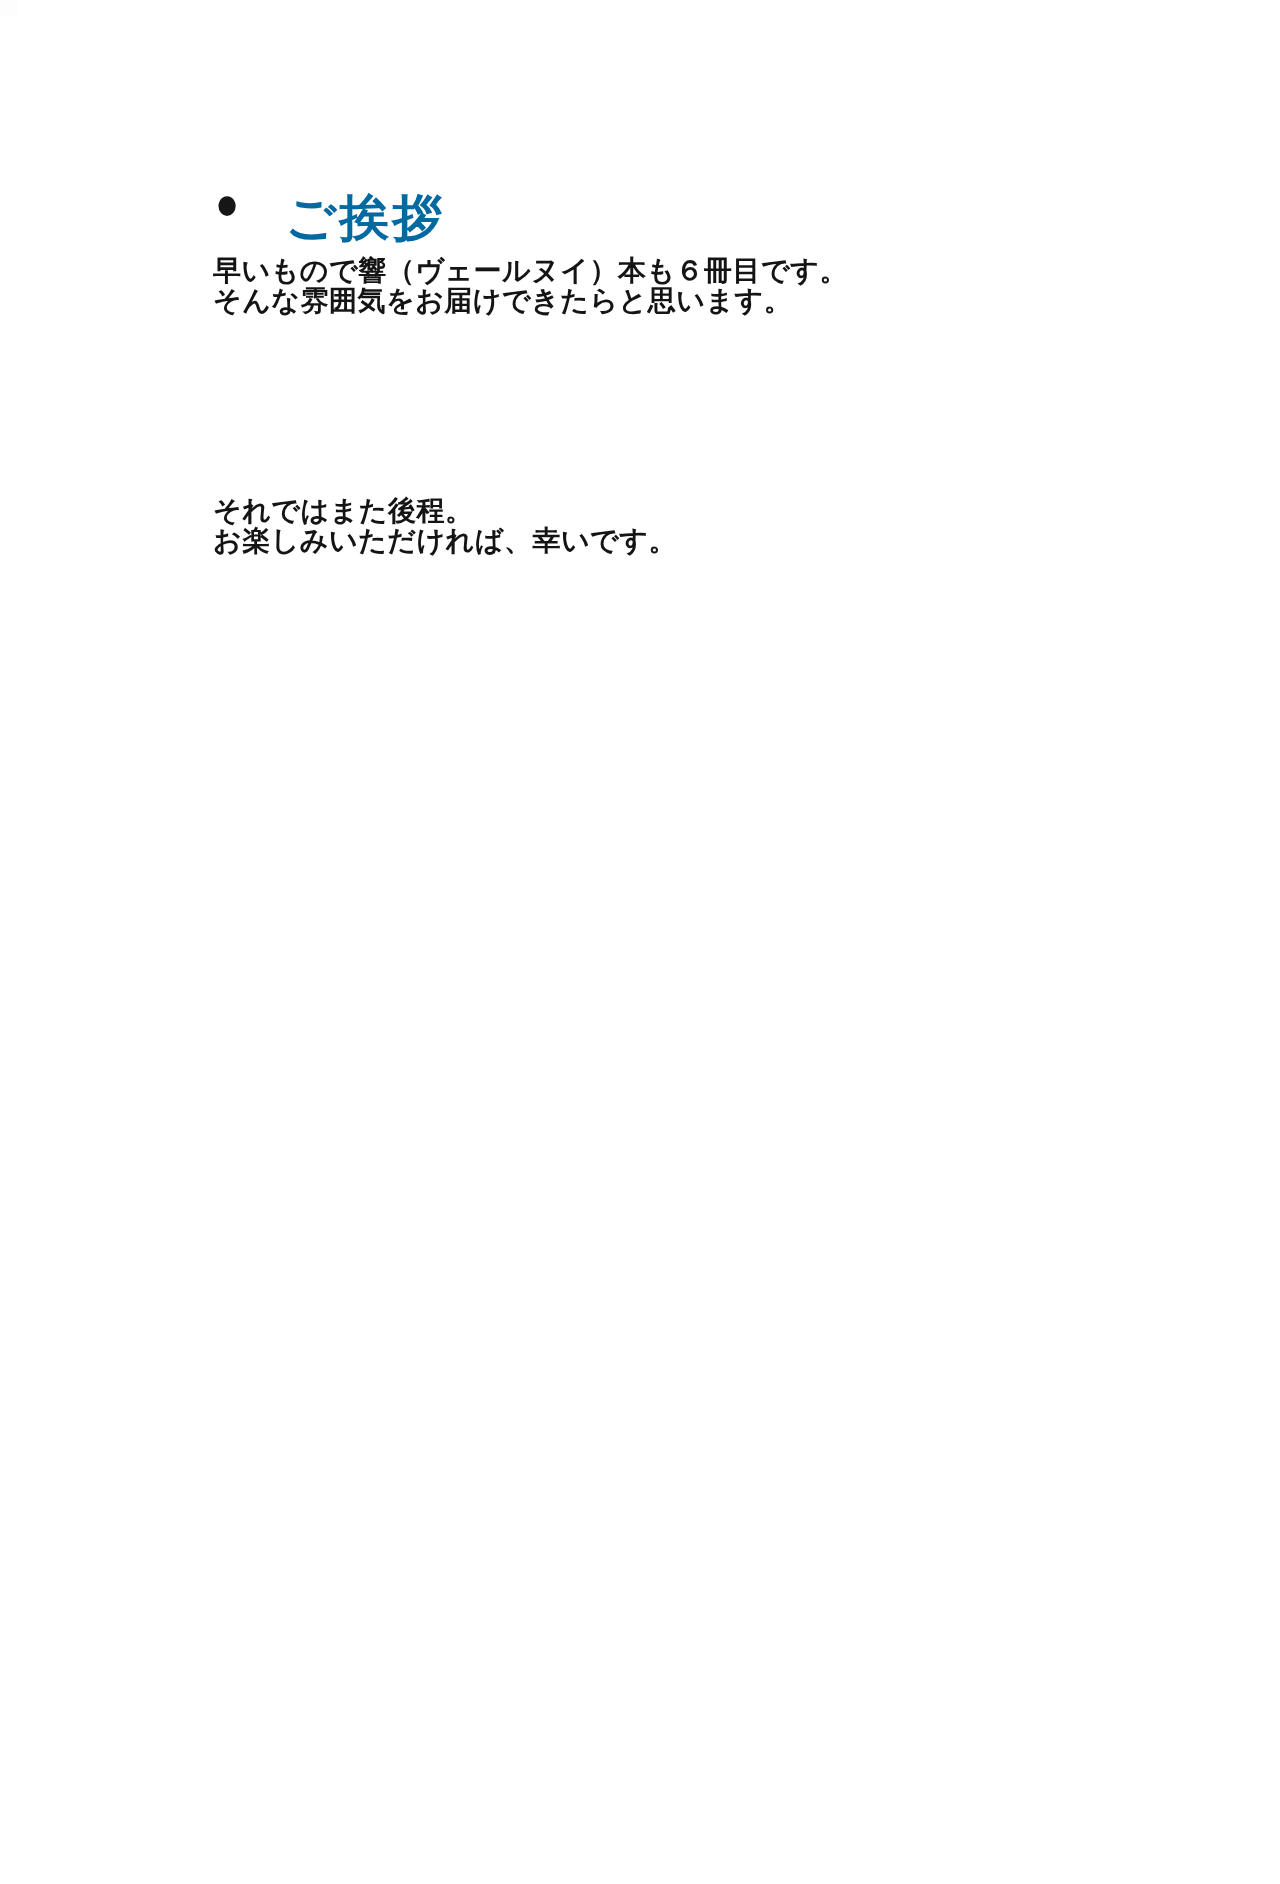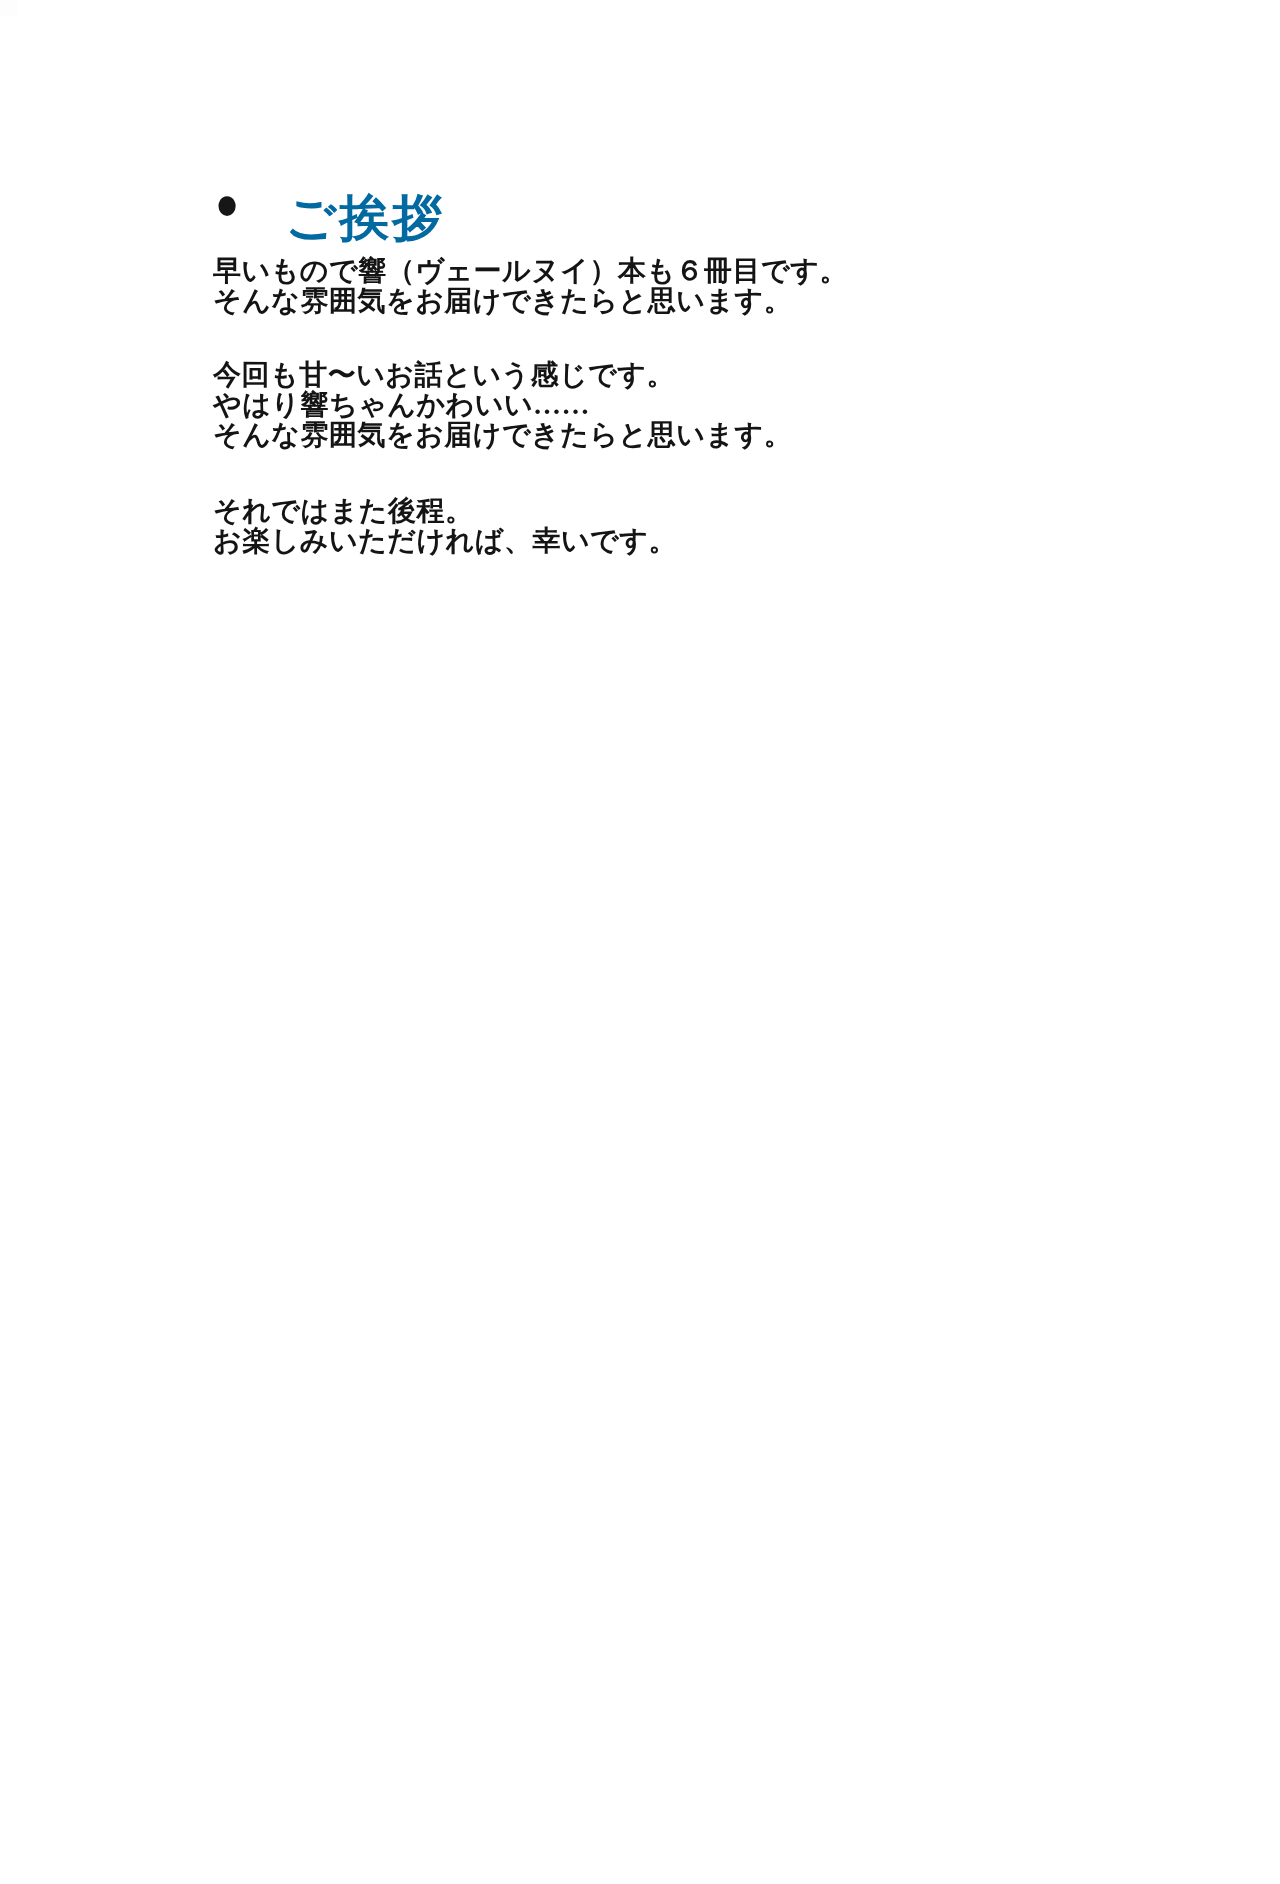--- a/index.html
+++ b/index.html
@@ -72,24 +72,19 @@
   <div class="heading">
     <span class="bullet">●</span>
     <span class="title">ご挨拶</span>
   </div>
 
   <div class="para para-1">
     <span class="line">早いもので響（ヴェールヌイ）本も６冊目です。</span>
     <span class="line">そんな雰囲気をお届けできたらと思います。</span>
   </div>
 
-  <div class="para para-2">
-    <span class="line">今回も甘〜いお話という感じです。</span>
-    <span class="line">やはり響ちゃんかわいい……</span>
-    <span class="line">そんな雰囲気をお届けできたらと思います。</span>
-  </div>
 
   <div class="para para-3">
     <span class="line">それではまた後程。</span>
     <span class="line">お楽しみいただければ、幸いです。</span>
   </div>
 
 </div>
 
 </body></html>

